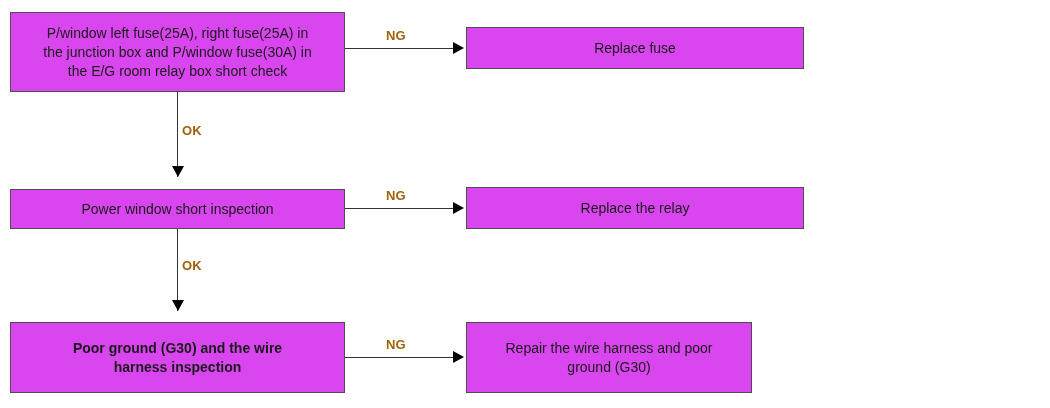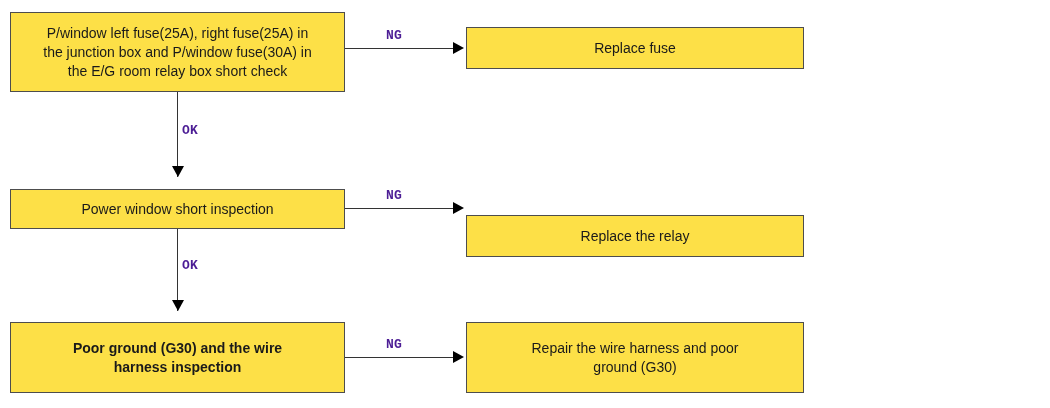--- a/index.html
+++ b/index.html
@@ -15,41 +15,41 @@
     position: relative;
     width: 1050px;
     height: 408px;
     background: #ffffff;
     overflow: hidden;
   }
   .node {
     position: absolute;
     box-sizing: border-box;
     border: 1px solid #4d4d4d;
-    background: #fde047;
+    background: #d946ef;
     display: flex;
     align-items: center;
     justify-content: center;
     text-align: center;
     font-size: 14px;
     line-height: 19px;
     color: #1a1a1a;
     padding: 2px 6px;
   }
   .node .node-text {
     display: block;
     white-space: pre-line;
   }
   
   #node-fuse-check   { left: 10px;  top: 12px;  width: 335px; height: 80px; }
   #node-replace-fuse { left: 466px; top: 27px;  width: 338px; height: 42px; }
   #node-relay-check  { left: 10px;  top: 189px; width: 335px; height: 40px; }
-  #node-replace-relay{ left: 466px; top: 187px; width: 338px; height: 42px; margin-top: 28px; }
+  #node-replace-relay{ left: 466px; top: 187px; width: 338px; height: 42px; }
   #node-ground-check { left: 10px;  top: 322px; width: 335px; height: 71px; font-weight: bold; }
-  #node-repair-harness{left: 466px; top: 322px; width: 338px; height: 71px; }
+  #node-repair-harness{left: 466px; top: 322px; width: 286px; height: 71px; }
 
   
   .h-line {
     position: absolute;
     height: 0;
     border-top: 1px solid #333333;
   }
   .v-line {
     position: absolute;
     width: 0;
@@ -68,24 +68,23 @@
     width: 0;
     height: 0;
     border-left: 6px solid transparent;
     border-right: 6px solid transparent;
     border-top: 11px solid #000000;
   }
   .edge-label {
     position: absolute;
     font-size: 13px;
     font-weight: bold;
-    color: #4c1d95;
+    color: #a16207;
     white-space: nowrap;
     letter-spacing: 0.2px;
-    font-family: Liberation Mono, monospace;
   }
 
   
   #edge-h-1 { left: 345px; top: 48px;  width: 111px; }
   #edge-h-2 { left: 345px; top: 208px; width: 111px; }
   #edge-h-3 { left: 345px; top: 357px; width: 111px; }
   #arrow-h-1 { left: 453px; top: 42px; }
   #arrow-h-2 { left: 453px; top: 202px; }
   #arrow-h-3 { left: 453px; top: 351px; }
   #label-ng-1 { left: 386px; top: 28px; }

